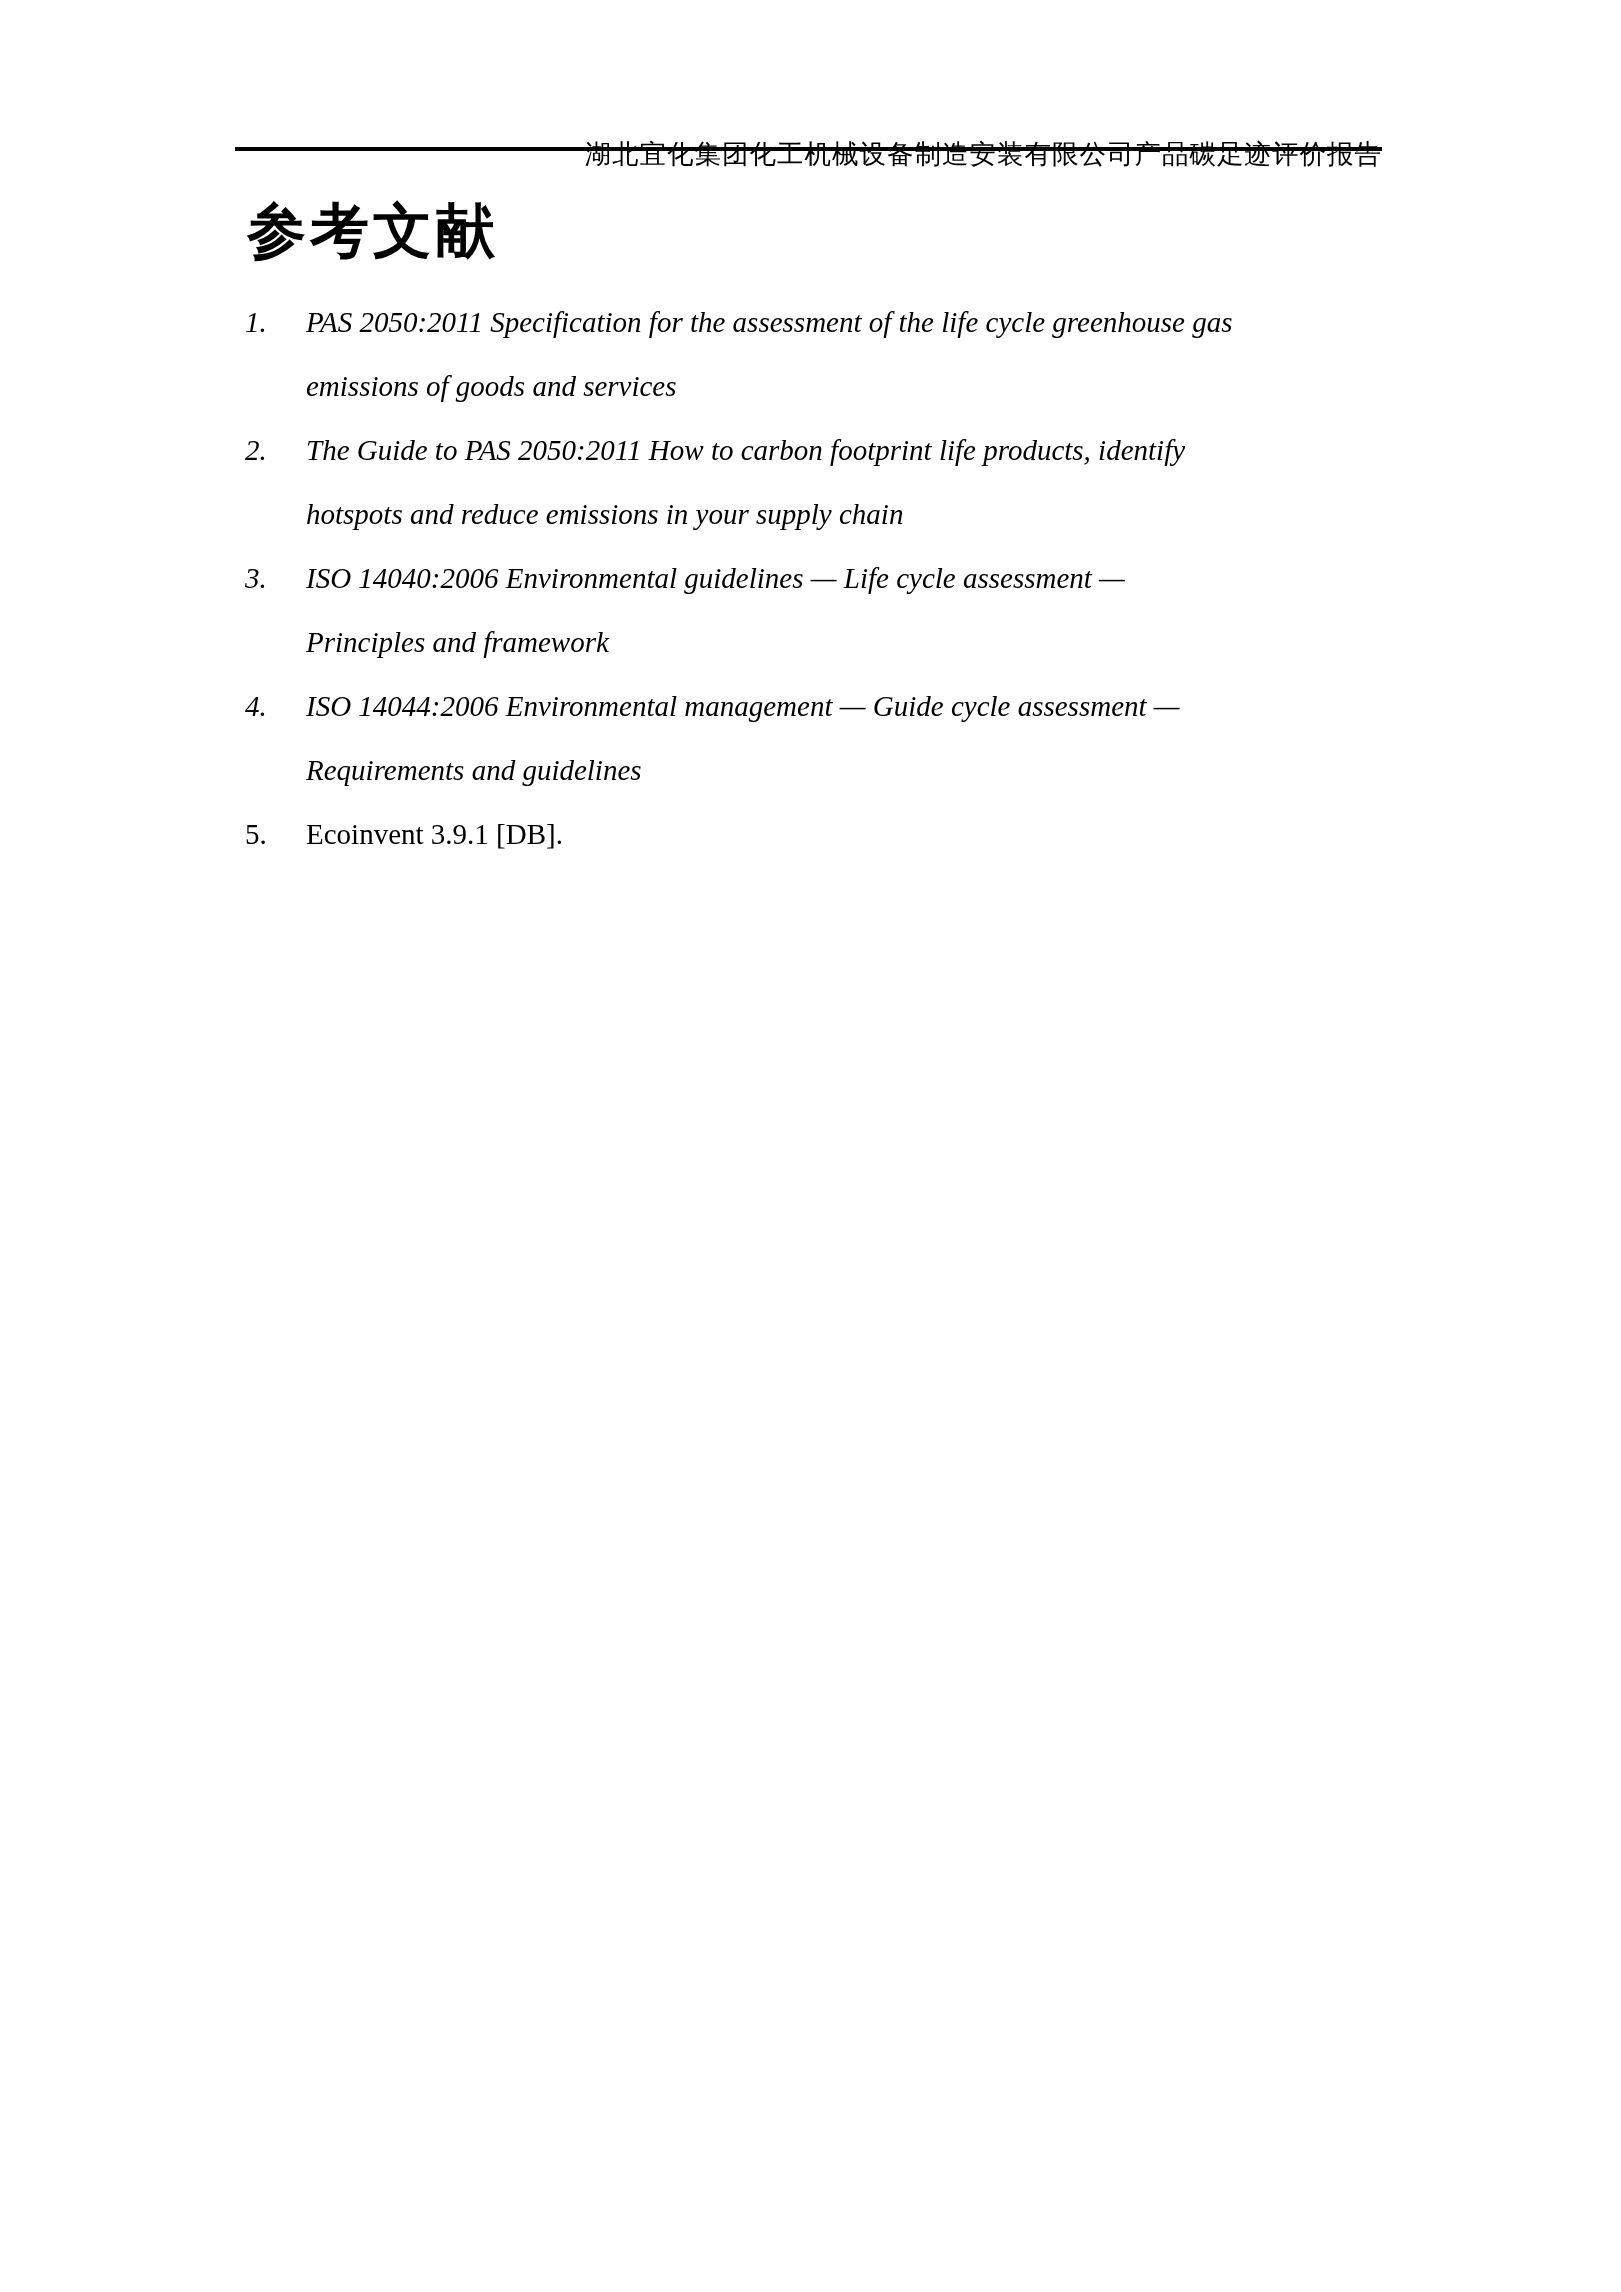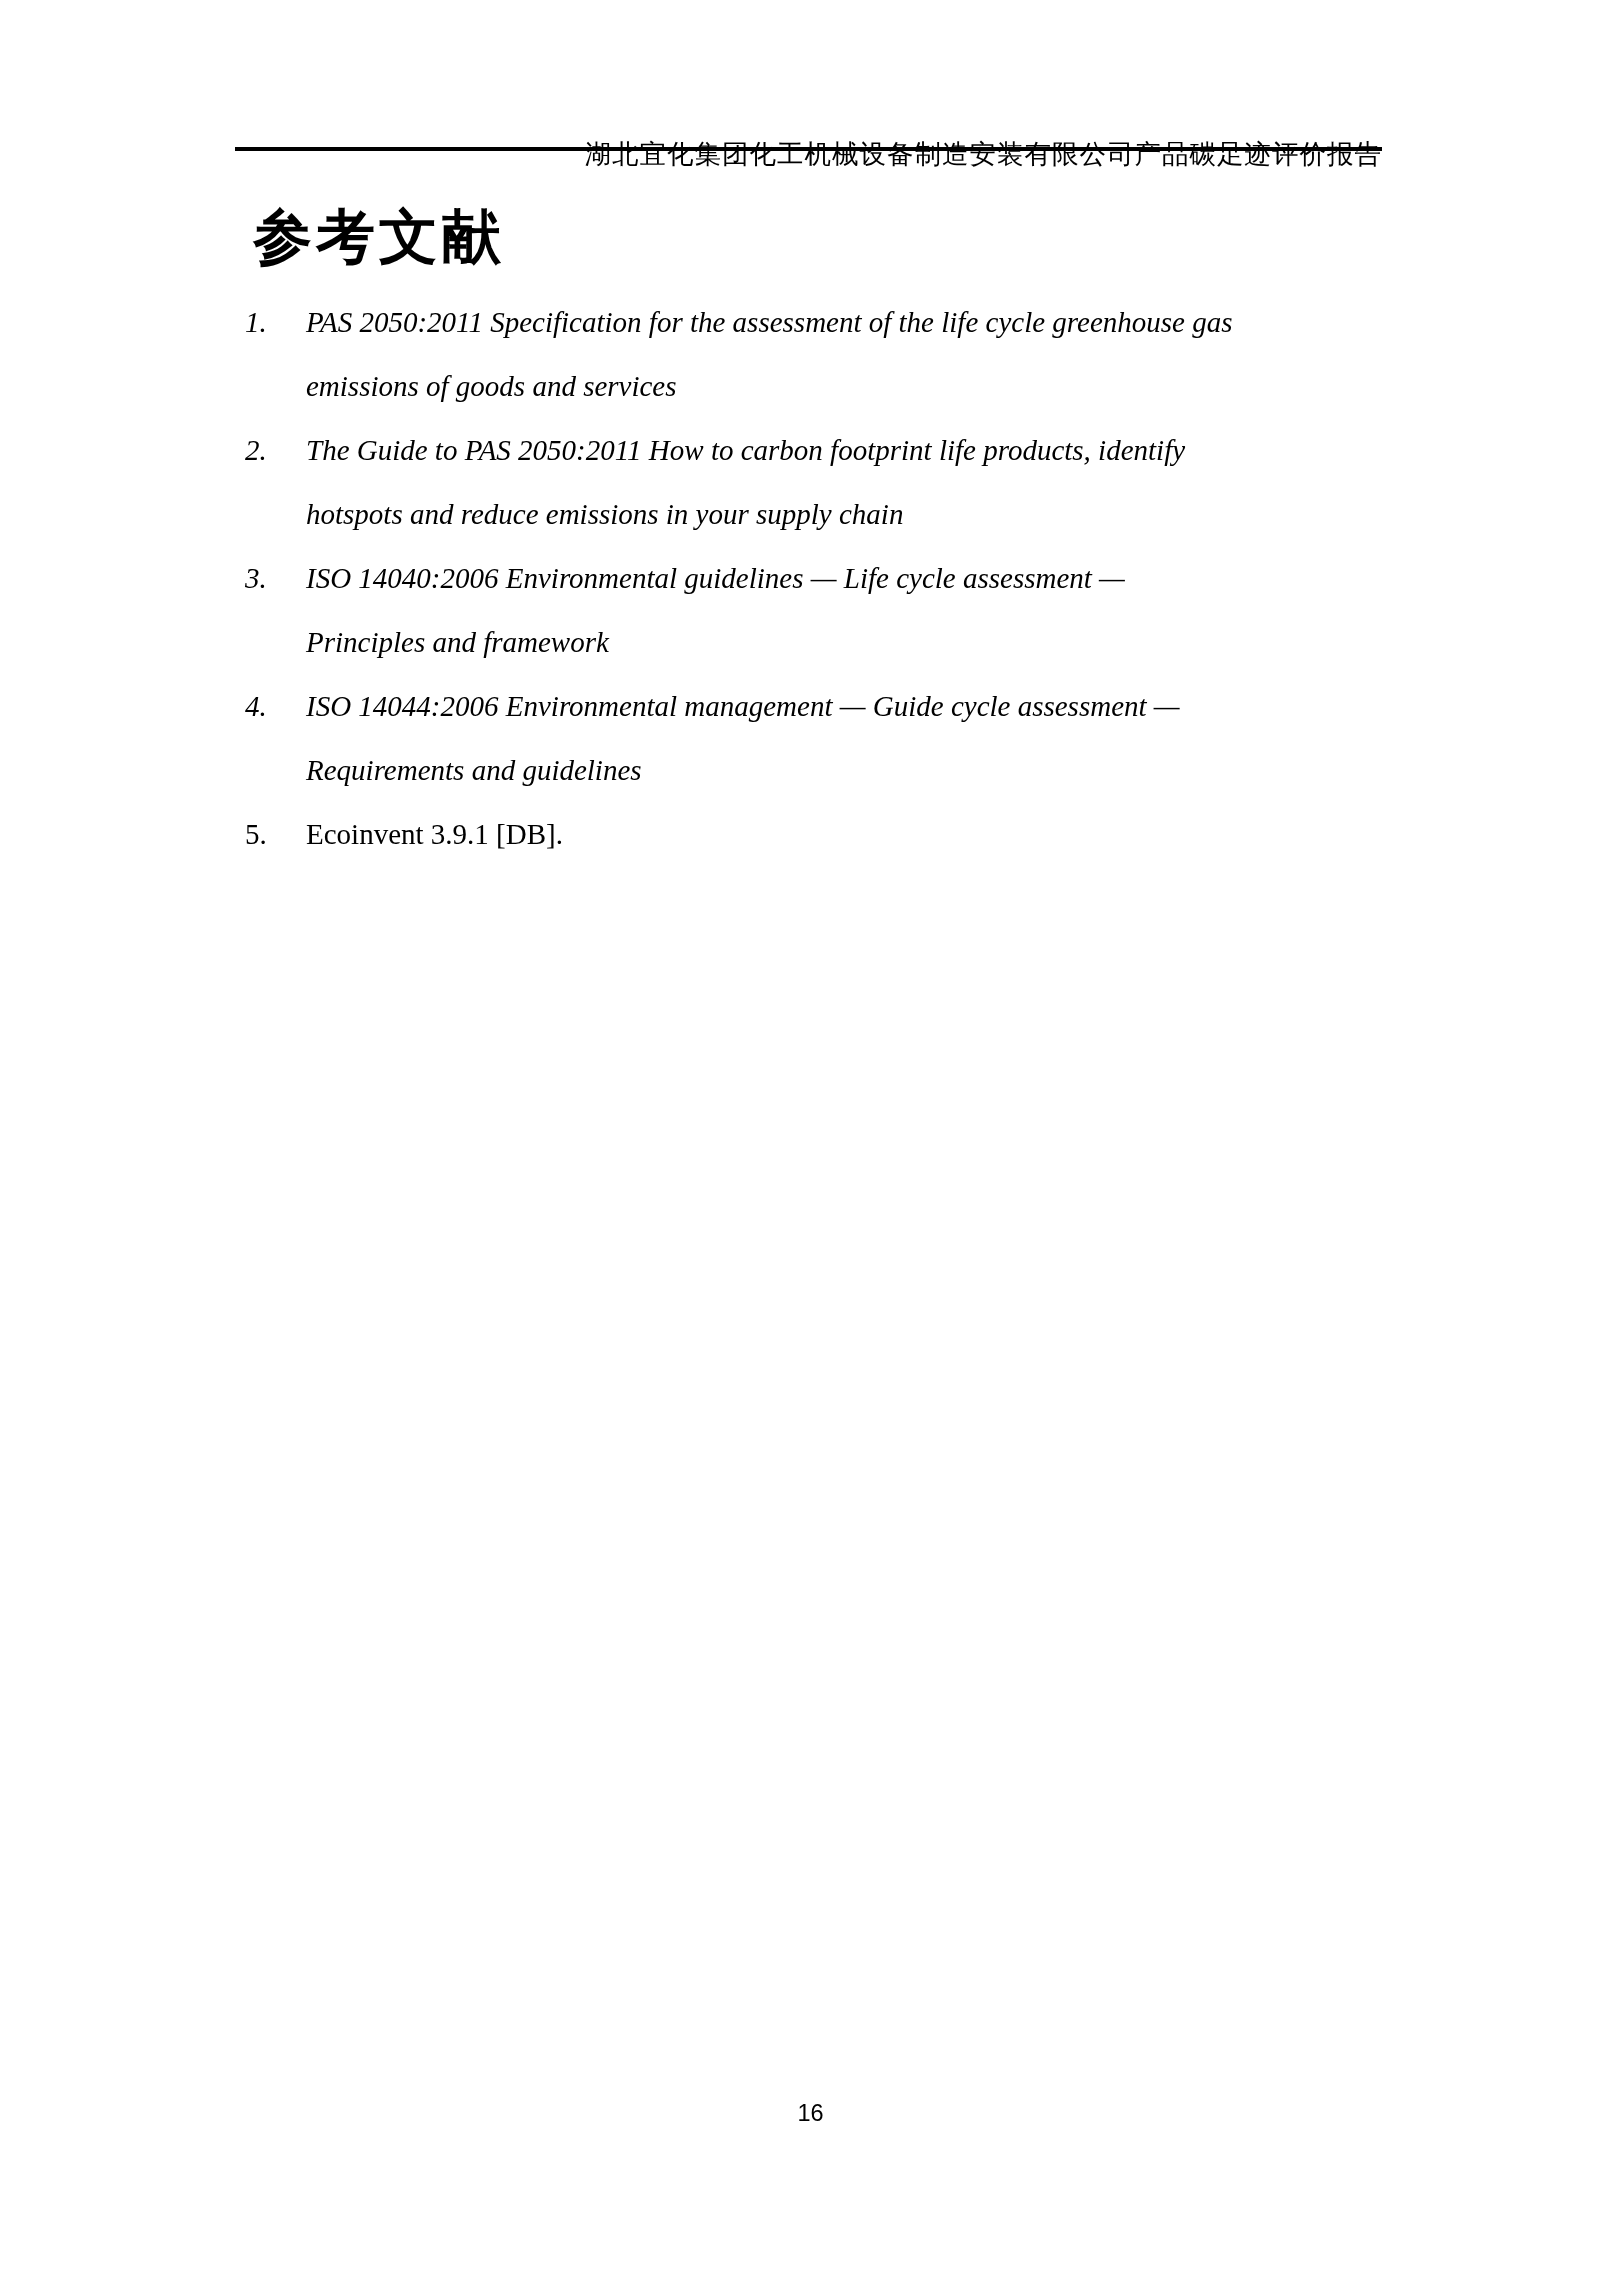--- a/index.html
+++ b/index.html
@@ -88,21 +88,21 @@
 </style>
 </head>
 <body>
 
 <div class="page">
 
   <div class="header-text">湖北宜化集团化工机械设备制造安装有限公司产品碳足迹评价报告</div>
 
   <div class="header-rule"></div>
 
-  <h1 class="doc-title" style="margin:8px;">参考文献</h1>
+  <h1 class="doc-title" style="margin:2px;">参考文献</h1>
 
   <div class="ref-list">
     <div class="ref-item italic">
       <span class="ref-num">1.</span>
       <span class="ref-text">
           <span class="ref-line">PAS 2050:2011 Specification for the assessment of the life cycle greenhouse gas</span>
           <span class="ref-line">emissions of goods and services</span>
         </span>
     </div>
 
@@ -131,16 +131,15 @@
     </div>
 
     <div class="ref-item">
       <span class="ref-num">5.</span>
       <span class="ref-text">
           <span class="ref-line">Ecoinvent 3.9.1 [DB].</span>
         </span>
     </div>
   </div>
 
-  <div class="page-number">16</div>
 
 </div>
 
 
 </body></html>

